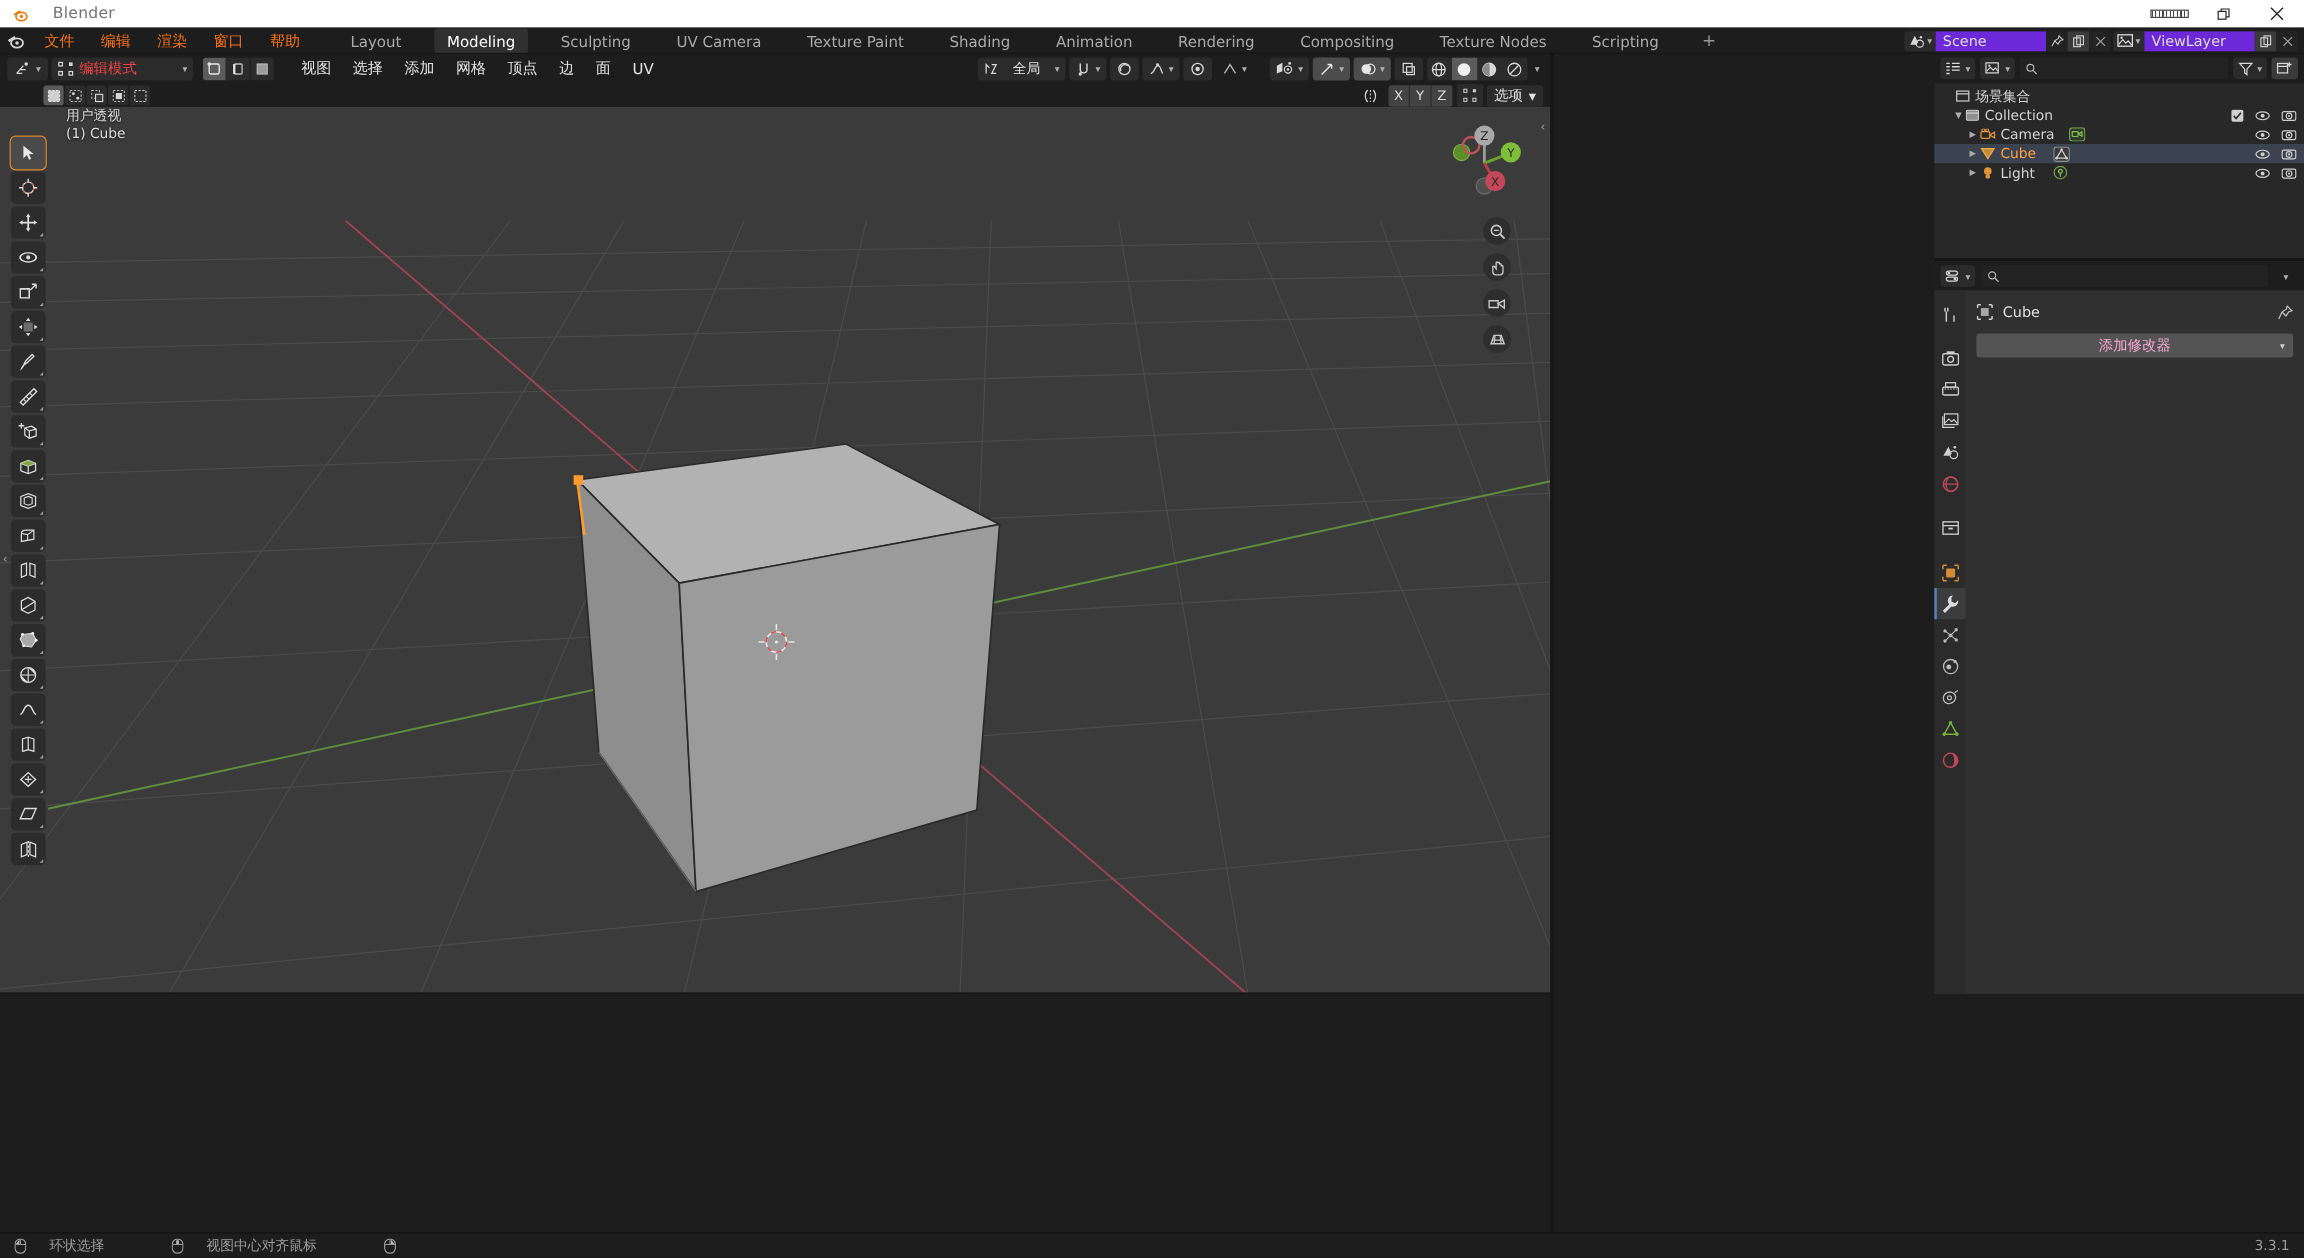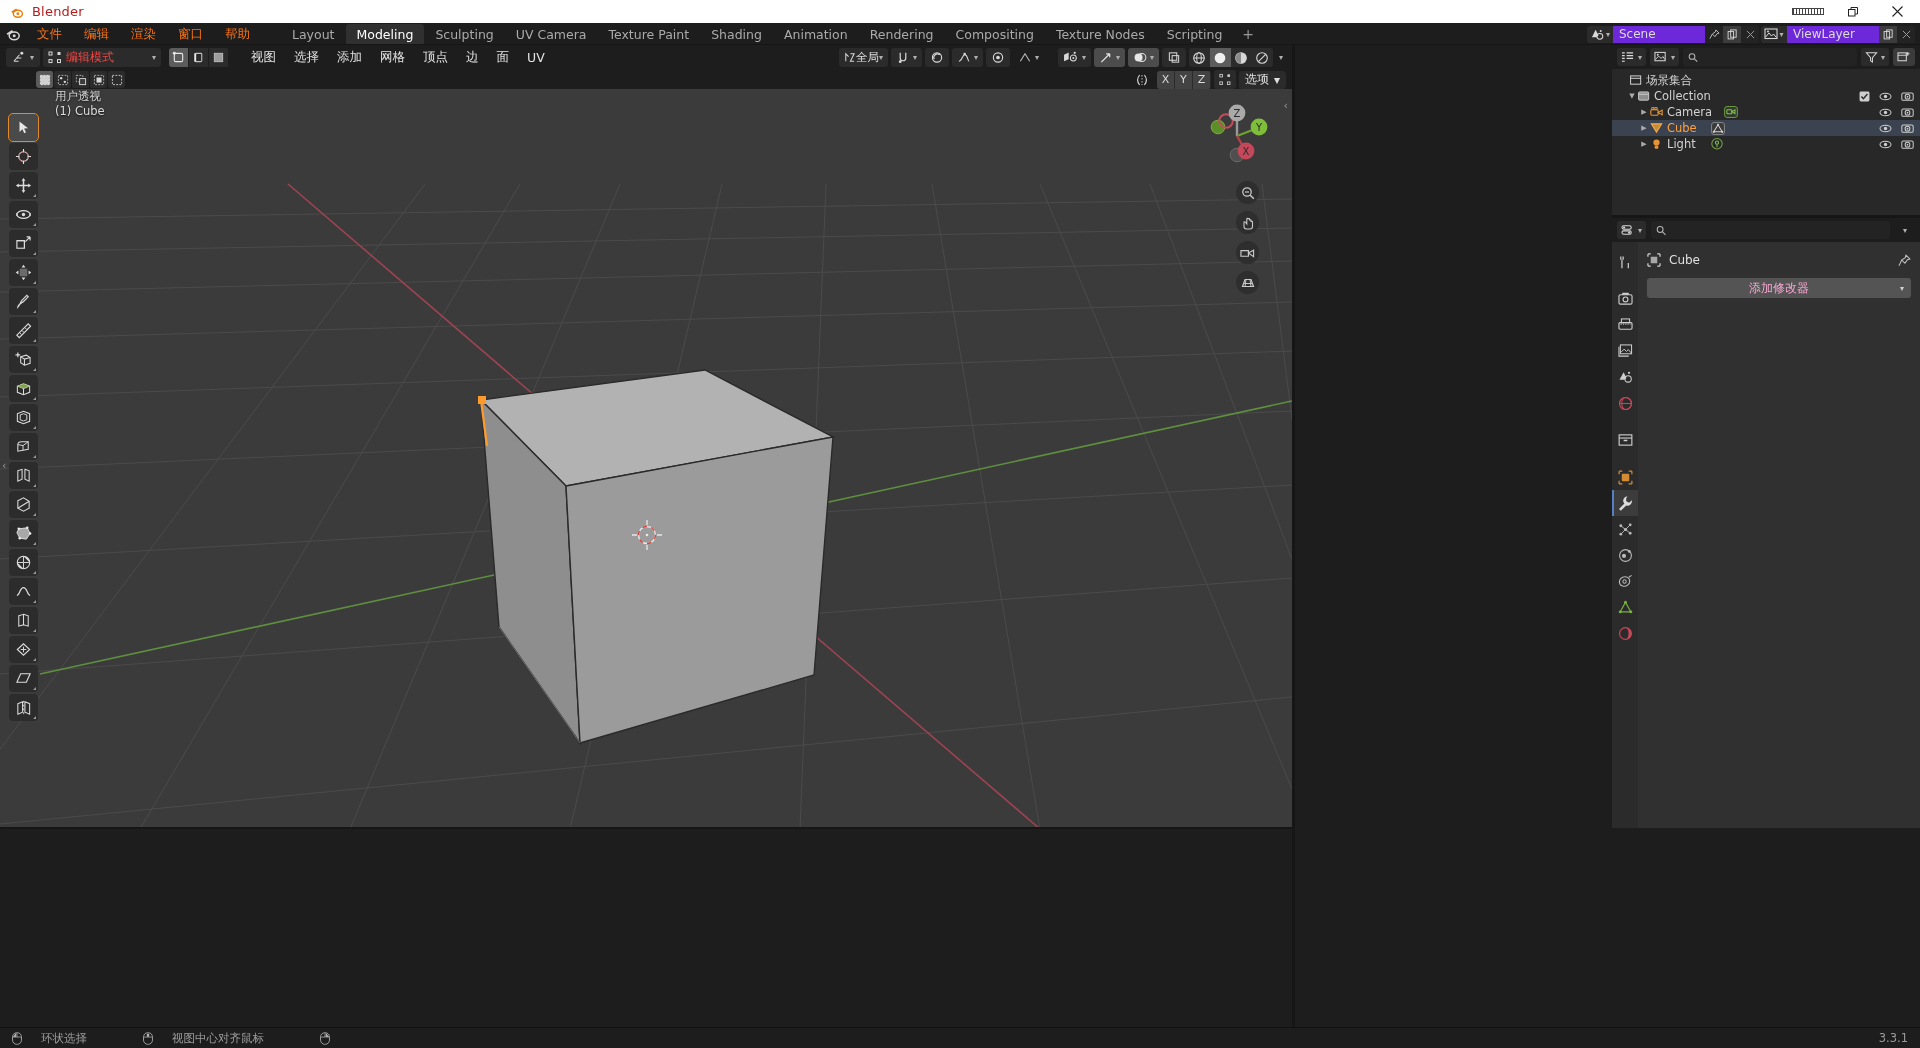--- a/index.html
+++ b/index.html
@@ -10,37 +10,37 @@
     -webkit-font-smoothing:antialiased;
   }
   #app{position:relative;width:1920px;height:1048px;}
 
   
   .os-titlebar{
     position:absolute;left:0;top:0;width:1920px;height:23px;
     background:#ffffff;display:flex;align-items:center;
   }
   .os-title-left{display:flex;align-items:center;gap:8px;padding-left:10px;}
-  .os-title-text{font-size:13px;color:#b91c1c;letter-spacing:.2px;}
+  .os-title-text{font-size:13px;color:#737373;letter-spacing:.2px;margin-left:12px;}
   .blender-logo-sm{width:14px;height:14px;position:relative;}
   .os-title-right{margin-left:auto;display:flex;align-items:center;height:23px;}
   .os-btn{width:45px;height:23px;display:flex;align-items:center;justify-content:center;color:#222;font-size:12px;}
   .os-btn.min{font-size:14px;}
   .os-grip{width:32px;height:7px;border:1px solid #444;
     background:repeating-linear-gradient(90deg,#444 0 1px,transparent 1px 3px);}
 
   
   .topbar{
     position:absolute;left:0;top:23px;width:1920px;height:22px;
     background:#1d1d1d;display:flex;align-items:center;
   }
   .tb-logo{width:26px;display:flex;justify-content:center;align-items:center;}
   .tb-menu{display:flex;align-items:center;gap:0px;}
   .tb-menu .mi{font-size:12.5px;color:#f97316;padding:2px 11px;cursor:default;}
-  .tabs{display:flex;align-items:center;margin-left:20px;gap:0px;}
+  .tabs{display:flex;align-items:center;margin-left:20px;gap:16px;}
   .tab{font-size:12.5px;color:#aaa;padding:3px 11px;border-radius:3px;cursor:default;}
   .tab.active{background:#303030;color:#fff;}
   .tab-plus{color:#999;font-size:14px;padding:2px 9px;}
   .tb-right{margin-left:auto;display:flex;align-items:center;padding-right:5px;gap:2px;}
   .idblock{display:flex;align-items:center;height:17px;background:#232323;border-radius:3px;overflow:hidden;}
   .idblock .ic{width:26px;height:17px;background:#2b2b2b;display:flex;align-items:center;justify-content:center;gap:1px;}
   .idblock .nm{font-size:12px;color:#dcdcdc;padding:0 8px 0 6px;min-width:92px;background:#6d28d9;line-height:17px;}
   .idblock .bt{width:18px;height:17px;display:flex;align-items:center;justify-content:center;color:#c8c8c8;font-size:10px;background:#232323;}
   .idblock .bt.raised{background:#3b3b3b;}
 
@@ -325,21 +325,21 @@
       <div class="vm">选择</div>
       <div class="vm">添加</div>
       <div class="vm">网格</div>
       <div class="vm">顶点</div>
       <div class="vm">边</div>
       <div class="vm">面</div>
       <div class="vm">UV</div>
     </div>
 
     <div class="hdr-right">
-      <div class="hbtn" style="gap:0;padding:0 5px 0 4px;">
+      <div class="hbtn" style="gap:12px;padding:0 5px 0 4px;">
         <svg width="13" height="13" viewBox="0 0 14 14">
             <path d="M3 11 L3 3 L6 6" fill="none" stroke="#d8d8d8" stroke-width="1.1"></path>
             <path d="M8 3 L12 3 L8 11 L12 11" fill="none" stroke="#d8d8d8" stroke-width="1.1"></path>
           </svg>
         <span style="font-size:11.5px;color:#e0e0e0">全局</span>
         <span class="chev">▾</span>
       </div>
       <div class="hbtn" style="gap:3px">
         <svg width="14" height="13" viewBox="0 0 14 14">
             <path d="M4 2 L4 7.5 A3 3 0 0 0 10 7.5 L10 2" fill="none" stroke="#d8d8d8" stroke-width="1.3"></path>

